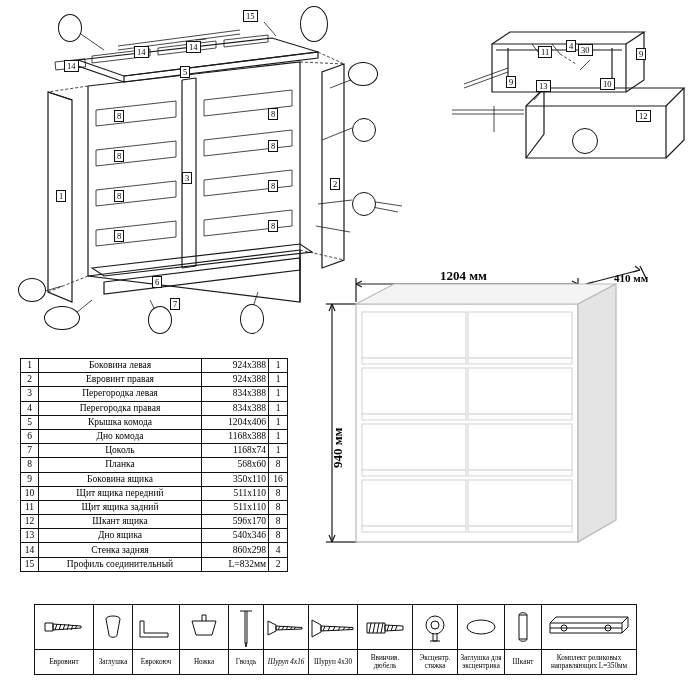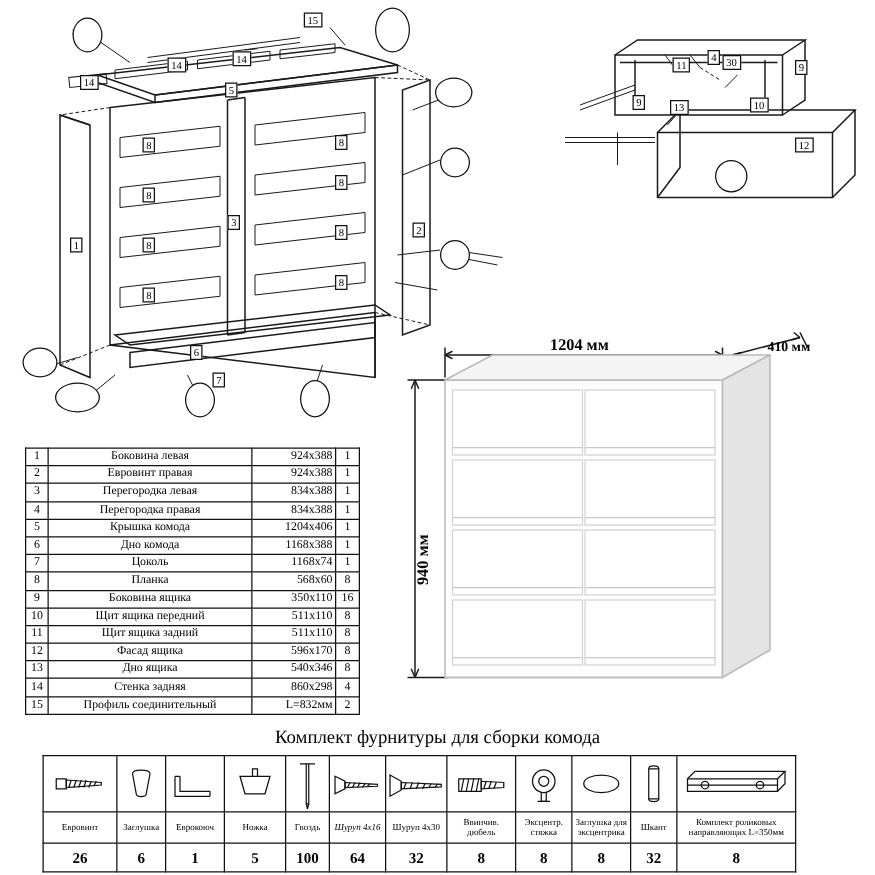--- a/index.html
+++ b/index.html
@@ -394,21 +394,21 @@
           <td class="c4">8</td>
         </tr>
         <tr>
           <td class="c1">11</td>
           <td class="c2">Щит ящика задний</td>
           <td class="c3">511х110</td>
           <td class="c4">8</td>
         </tr>
         <tr>
           <td class="c1">12</td>
-          <td class="c2">Фасад ящика</td>
+          <td class="c2">Шкант ящика</td>
           <td class="c3">596х170</td>
           <td class="c4">8</td>
         </tr>
         <tr>
           <td class="c1">13</td>
           <td class="c2">Дно ящика</td>
           <td class="c3">540х346</td>
           <td class="c4">8</td>
         </tr>
         <tr>
@@ -419,21 +419,20 @@
         </tr>
         <tr>
           <td class="c1">15</td>
           <td class="c2">Профиль соединительный</td>
           <td class="c3">L=832мм</td>
           <td class="c4">2</td>
         </tr>
       </tbody>
   </table>
 
-  <div class="kit-title">Комплект фурнитуры для сборки комода</div>
 
   <table class="kit">
     <tbody>
       <tr class="icons" id="kit-icons">
           <td style="width: 56px;">
             <svg width="46" height="40" viewBox="0 0 46 40" style="margin: 0px auto;">
               <g stroke="#111" fill="none" stroke-width="1">
                 <path d="M4,16 L4,24 L12,24 L12,16 Z"></path>
                 <path d="M12,17 L40,19 L40,21 L12,23 Z"></path>
                 <path d="M16,17 L14,23 M20,17 L18,23 M24,17 L22,23 M28,17 L26,23 M32,18 L30,23 M36,18 L34,22"></path>
@@ -547,30 +546,16 @@
           <td style="width: 46px;">Ножка</td>
           <td style="width: 32px;">Гвоздь</td>
           <td style="width: 42px; font-style: italic;">Шуруп 4х16</td>
           <td style="width: 46px;">Шуруп 4х30</td>
           <td style="width: 52px;">Ввинчив. дюбель</td>
           <td style="width: 42px;">Эксцентр. стяжка</td>
           <td style="width: 44px;">Заглушка для эксцентрика</td>
           <td style="width: 34px;">Шкант</td>
           <td style="width: 92px;">Комплект роликовых направляющих L=350мм</td>
         </tr>
-      <tr class="counts" id="kit-counts">
-          <td style="width: 56px;">26</td>
-          <td style="width: 36px;">6</td>
-          <td style="width: 44px;">1</td>
-          <td style="width: 46px;">5</td>
-          <td style="width: 32px;">100</td>
-          <td style="width: 42px;">64</td>
-          <td style="width: 46px;">32</td>
-          <td style="width: 52px;">8</td>
-          <td style="width: 42px;">8</td>
-          <td style="width: 44px;">8</td>
-          <td style="width: 34px;">32</td>
-          <td style="width: 92px;">8</td>
-        </tr>
     </tbody>
   </table>
 
 </div>
 
 </body></html>

